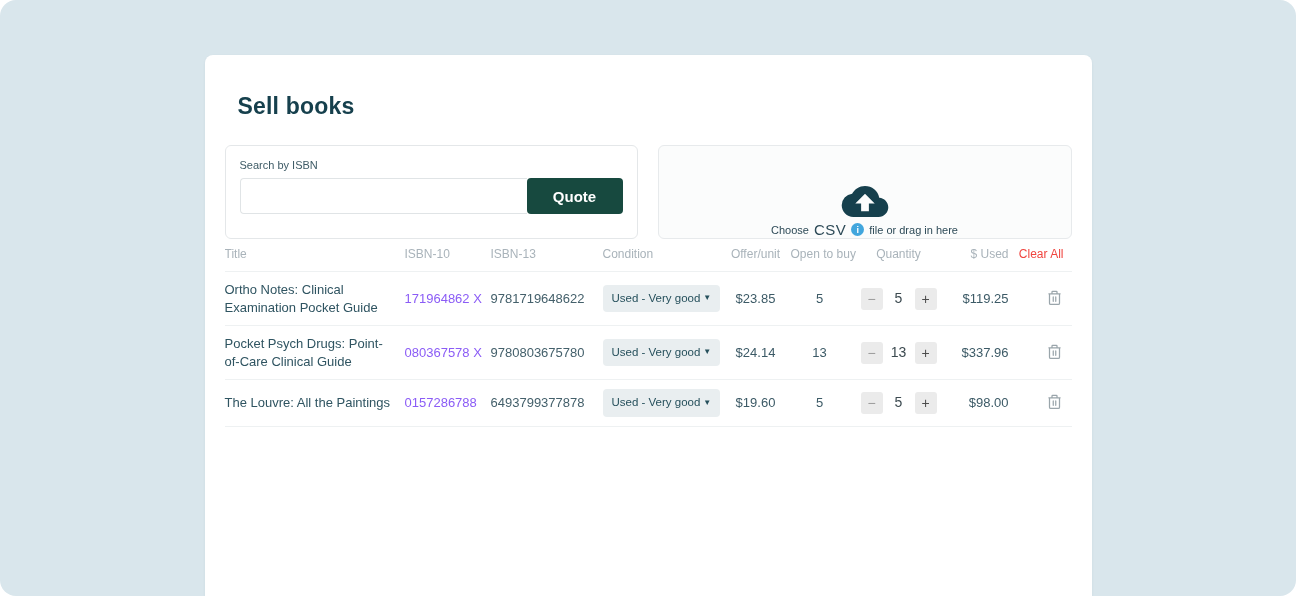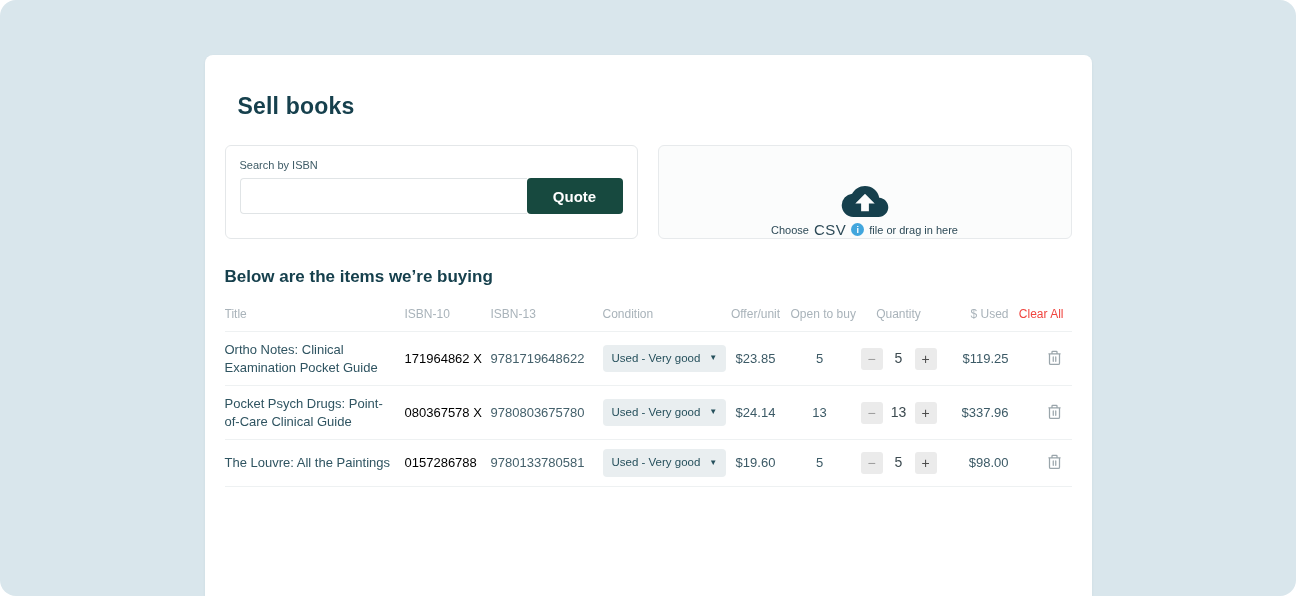--- a/index.html
+++ b/index.html
@@ -141,34 +141,34 @@
   .col-isbn10 { width: 86px; }
   .col-isbn13 { width: 112px; }
   .col-cond   { width: 126px; }
   .col-offer  { width: 62px; }
   .col-open   { width: 66px; }
   .col-qty    { width: 92px; }
   .col-total  { width: 68px; }
   .col-del    { width: 55px; }
   th.a-center, td.a-center { text-align: center; }
   th.a-right,  td.a-right  { text-align: right; }
-  td.cell-isbn10 { word-wrap: break-word; color: #000000; }
+  td.cell-isbn10 { word-wrap: break-word; color: #8b5cf6; }
   td.cell-isbn13 { color: #44606b; }
   td.cell-title  { color: #2f5461; }
   th.clear-all-th { text-align: right; }
   .clear-all-link {
     color: #f0453f;
     font-size: 12px;
     cursor: pointer;
     text-decoration: none;
   }
   .cond-select {
     display: inline-flex;
     align-items: center;
-    gap: 9px;
+    gap: 3px;
     background: #e9eef0;
     border: none;
     border-radius: 4px;
     padding: 6px 9px;
     font-size: 11.5px;
     color: #26505c;
     cursor: pointer;
     white-space: nowrap;
   }
   .cond-caret { font-size: 8px; color: #26505c; }
@@ -229,21 +229,20 @@
         <div class="upload-text">
           <span>Choose</span>
           <span class="upload-csv">CSV</span>
           <span class="info-badge">i</span>
           <span>file or drag in here</span>
         </div>
       </div>
 
     </div>
 
-    <h2 class="items-heading">Below are the items we’re buying</h2>
 
     <table class="items-table">
       <colgroup>
         <col class="col-title">
           <col class="col-isbn10">
           <col class="col-isbn13">
           <col class="col-cond">
         <col class="col-offer">
           <col class="col-open">
           <col class="col-qty">
@@ -321,21 +320,21 @@
               <svg width="15" height="17" viewBox="0 0 24 26" fill="none" stroke="currentColor" stroke-width="2" stroke-linecap="round" stroke-linejoin="round">
                 <path d="M3 7h18M8 7V4a1 1 0 0 1 1-1h6a1 1 0 0 1 1 1v3m4 0v15a2 2 0 0 1-2 2H6a2 2 0 0 1-2-2V7h16zM10 12v7M14 12v7"></path>
               </svg>
             </button>
           </td>
         </tr>
 
         <tr>
           <td class="cell-title">The Louvre: All the Paintings</td>
           <td class="cell-isbn10">0157286788</td>
-          <td class="cell-isbn13">9780133780581</td>
+          <td class="cell-isbn13">6493799377878</td>
           <td>
             <span class="cond-select">
               <span>Used - Very good</span>
               <span class="cond-caret">▼</span>
             </span>
           </td>
           <td class="a-center">$19.60</td>
           <td class="a-center">5</td>
           <td class="a-center">
             <span class="stepper">

